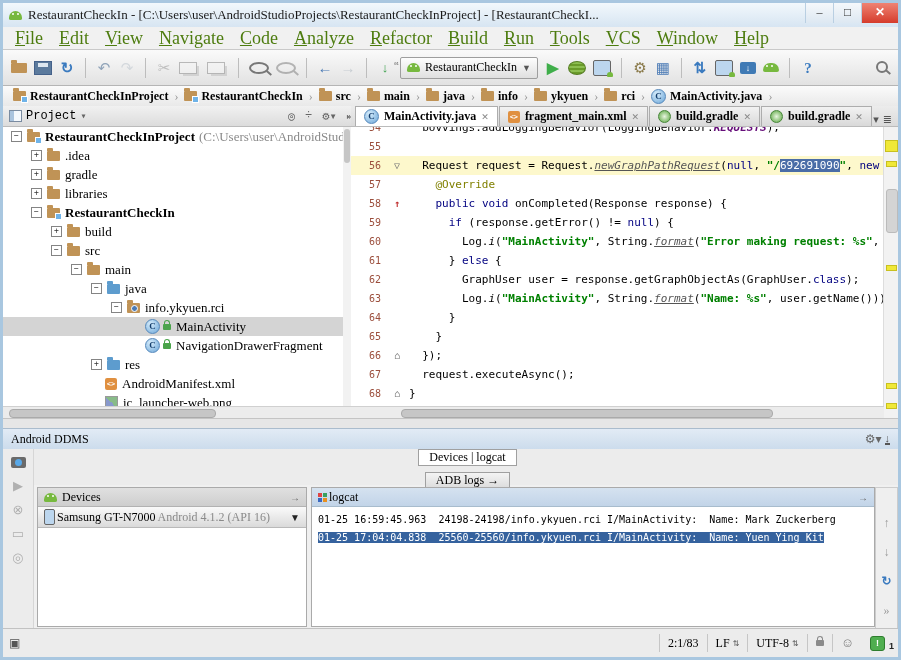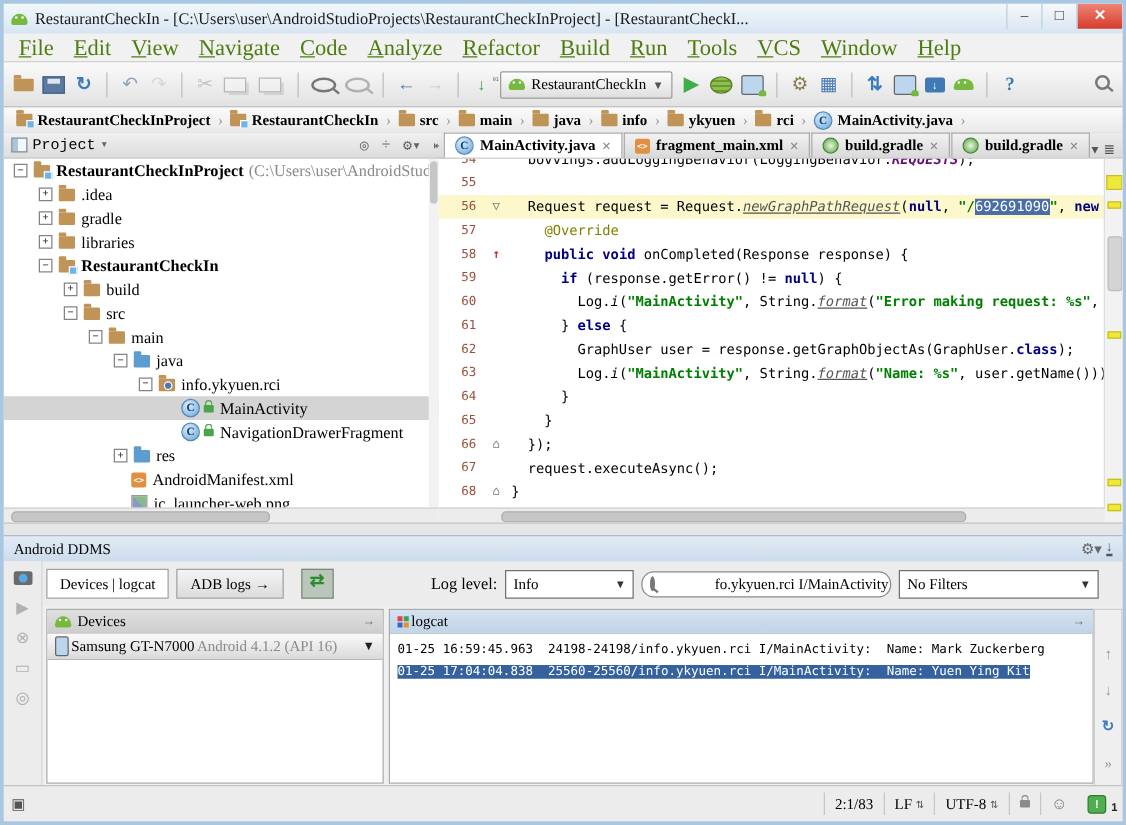--- a/index.html
+++ b/index.html
@@ -100,33 +100,33 @@
   .ethumb{position:absolute;left:2px;width:10px;background:#d4d4d4;border:1px solid #bbb;border-radius:3px;}
   .ecode{position:absolute;left:0;right:14px;top:0;bottom:11px;overflow:hidden;font:11px/19px "DejaVu Sans Mono",monospace;}
   .eline{position:relative;height:19px;white-space:pre;}
   .eline.hl{background:#fdf8cc;}
   .eline .ln{position:absolute;left:0;width:30px;text-align:right;color:#9c4f3d;font-size:10px;}
   .eline .gmark{position:absolute;left:38px;width:16px;text-align:center;color:#7a7a7a;font-size:10px;}
   .eline .gmark.ovr{color:#c03030;font-weight:bold;}
   .eline .ctext{position:absolute;left:58px;right:0;}
   .partialwrap{height:10px;overflow:hidden;}
   .partialwrap .eline{margin-top:-9px;}
-  .c-kw{color:#000080;font-weight:bold;}
+  .c-kw{color:#000080;font-weight:normal;}
   .c-str{color:#008000;font-weight:bold;}
   .c-sel{background:#4a6da7;color:#fff;}
   .c-ann{color:#808000;}
   .c-it{font-style:italic;}
   .c-itu{font-style:italic;text-decoration:underline;color:#555;}
   .c-fld{color:#660e7a;font-style:italic;font-weight:bold;}
 
   
   .ddms-split{left:0;right:0;top:415px;height:10px;background:#e6e6e6;border-top:1px solid #c4c4c4;}
   .ddms-head{left:0;right:0;top:425px;height:20px;background:linear-gradient(#e2ebf5,#ccdcec);border-top:1px solid #aabccd;border-bottom:1px solid #b4c4d4;display:flex;align-items:center;padding:0 8px;font-size:12px;}
   .ddms-head .spacer{flex:1;}
-  .ddms-toolbar{left:0;right:0;top:446px;height:36px;background:#ececec;display:flex;align-items:center;padding-left:34px;gap:6px;}
+  .ddms-toolbar{left:0;right:0;top:446px;height:36px;background:#ececec;display:flex;align-items:center;padding-left:34px;gap:6px;flex-direction:column;}
   .ddms-tab{height:22px;display:flex;align-items:center;padding:0 10px;font-size:12px;border:1px solid #a0a0a0;background:linear-gradient(#f4f4f4,#dcdcdc);white-space:nowrap;}
   .ddms-tab.active{background:#fff;}
   .syncbtn{width:24px;height:22px;background:#b9c6b9;border:1px solid #7a8a7a;color:#2c8c2c;font-weight:bold;text-align:center;line-height:20px;font-size:14px;margin-left:8px;}
   .loglevel-lbl{margin-left:72px;font-size:13px;}
   .dd{height:21px;background:#fff;border:1px solid #707070;display:flex;align-items:center;font-size:12px;padding-left:6px;position:relative;}
   .dd .arr{margin-left:auto;margin-right:5px;font-size:9px;color:#333;}
   .searchbox{height:19px;width:186px;border:1px solid #8a8a8a;border-radius:10px;background:#fff;display:flex;align-items:center;padding:0 6px;gap:5px;}
   .searchbox input{border:none;outline:none;flex:1;font:12px "Liberation Serif",serif;background:transparent;margin-left:41px;}
   .searchbox .clr{color:#999;font-size:11px;}
 

